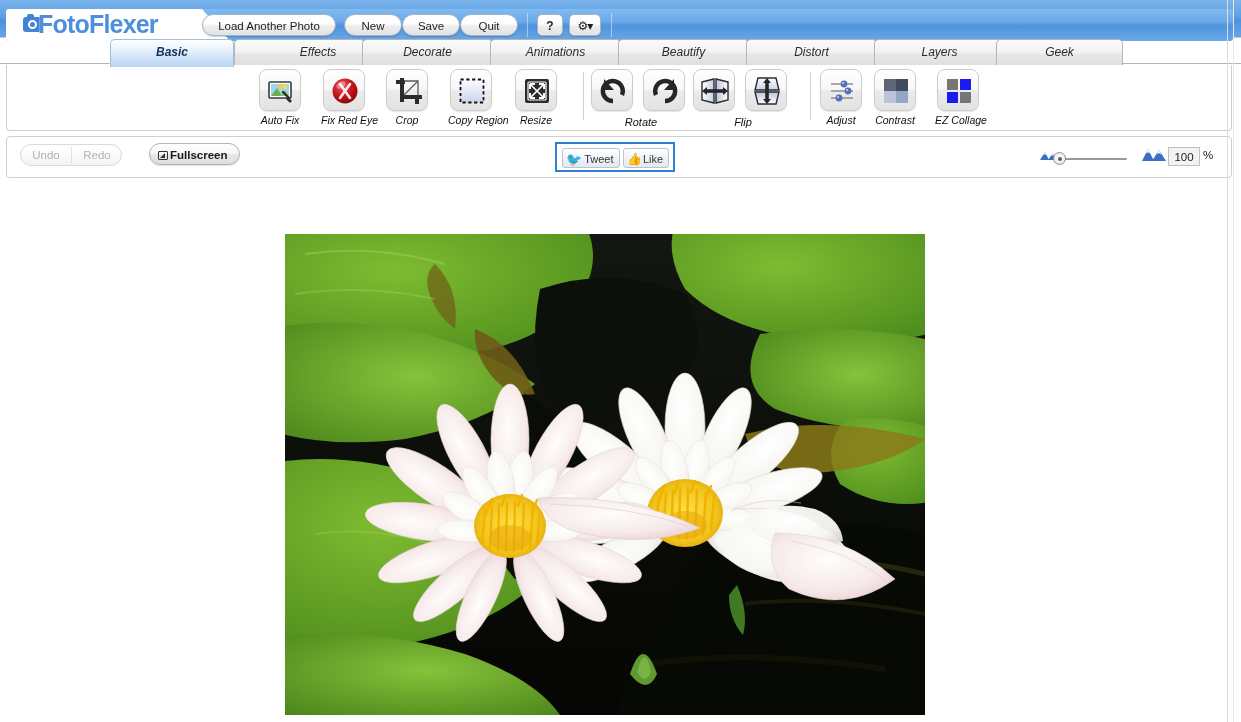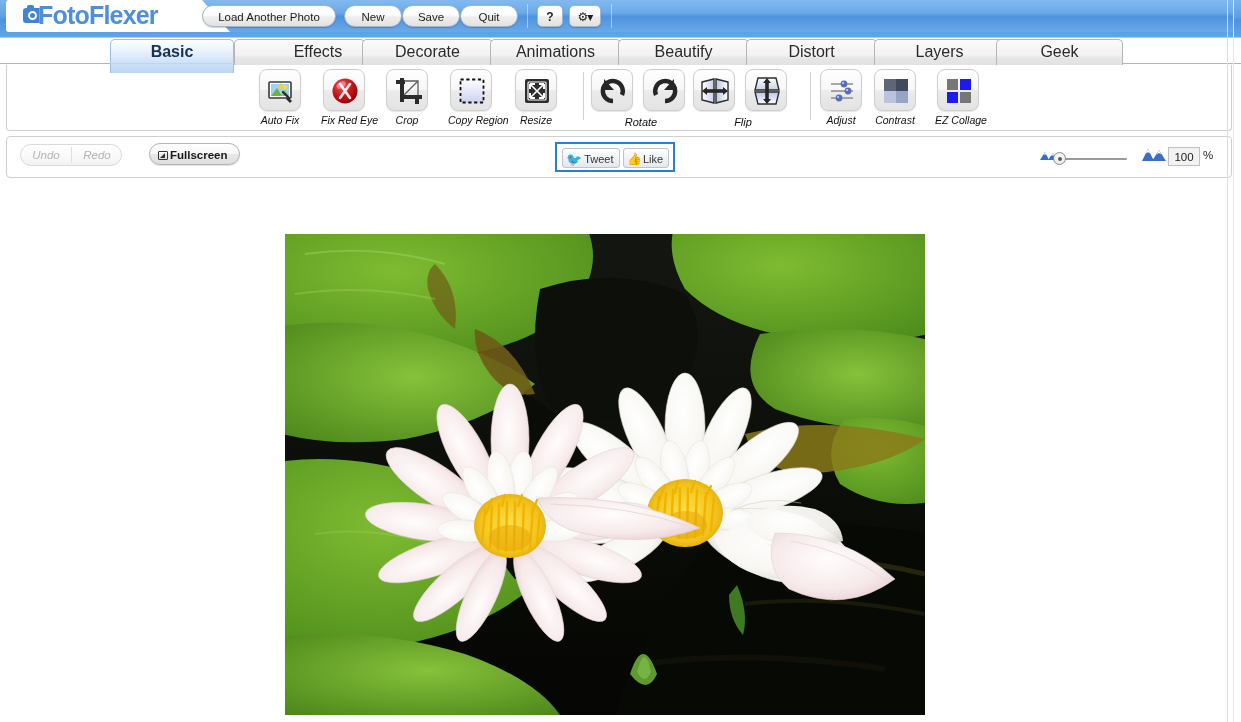--- a/index.html
+++ b/index.html
@@ -18,21 +18,21 @@
     position: absolute;
     left: 0; top: 0;
     width: 1241px;
     height: 38px;
     background: linear-gradient(to bottom, #7ab4ec 0%, #5d9fe4 45%, #4e92dd 55%, #63a5e8 100%);
     border-bottom: 1px solid #c8c8c8;
     box-sizing: border-box;
   }
   #topbar-inner {
     position: absolute;
-    left: 6px; top: 0;
+    left: 6px; top: 9px;
     right: 8px;
     height: 32px;
     background: linear-gradient(to bottom, #82baf0 0%, #6aa9e8 40%, #4f93de 52%, #6aa9e8 100%);
     border-radius: 3px;
   }
   #logo-wedge {
     position: absolute;
     left: 0; top: 0;
     width: 196px;
     height: 32px;
@@ -125,31 +125,32 @@
   
   #tabrow {
     position: absolute;
     left: 0; top: 39px;
     width: 1241px;
     height: 25px;
   }
   .tab {
     position: absolute;
     top: 0;
-    height: 34px;
+    height: 28px;
     border: 1px solid #b5b5b5;
     border-bottom: none;
     border-radius: 5px 5px 0 0;
     background: linear-gradient(to bottom, #fbfbfb 0%, #f2f2f2 45%, #e6e6e6 55%, #dedede 100%);
-    font-size: 16px;
+    font-size: 12px;
     color: #2a2a2a;
     line-height: 24px;
     text-align: center;
     box-sizing: border-box;
     cursor: pointer;
+    font-style: italic;
   }
   .tab.active {
     background: linear-gradient(to bottom, #ffffff 0%, #e9f2fc 35%, #c9def6 75%, #bcd7f4 100%);
     border-color: #9dbfe0;
     font-weight: bold;
     color: #14335c;
     z-index: 3;
   }
   #tabsep {
     position: absolute;
@@ -229,21 +230,20 @@
     box-sizing: border-box;
   }
   #undoredo {
     position: absolute;
     left: 13px; top: 7px;
     width: 102px; height: 22px;
     border: 1px solid #dadada;
     border-radius: 11px;
     background: linear-gradient(to bottom, #ffffff 0%, #fafafa 50%, #f2f2f2 100%);
     box-sizing: border-box;
-    font-style: italic;
   }
   #undoredo .half {
     position: absolute;
     top: 0; height: 20px;
     width: 50px;
     line-height: 20px;
     text-align: center;
     font-size: 11.5px;
     color: #b3b3b3;
     cursor: default;

